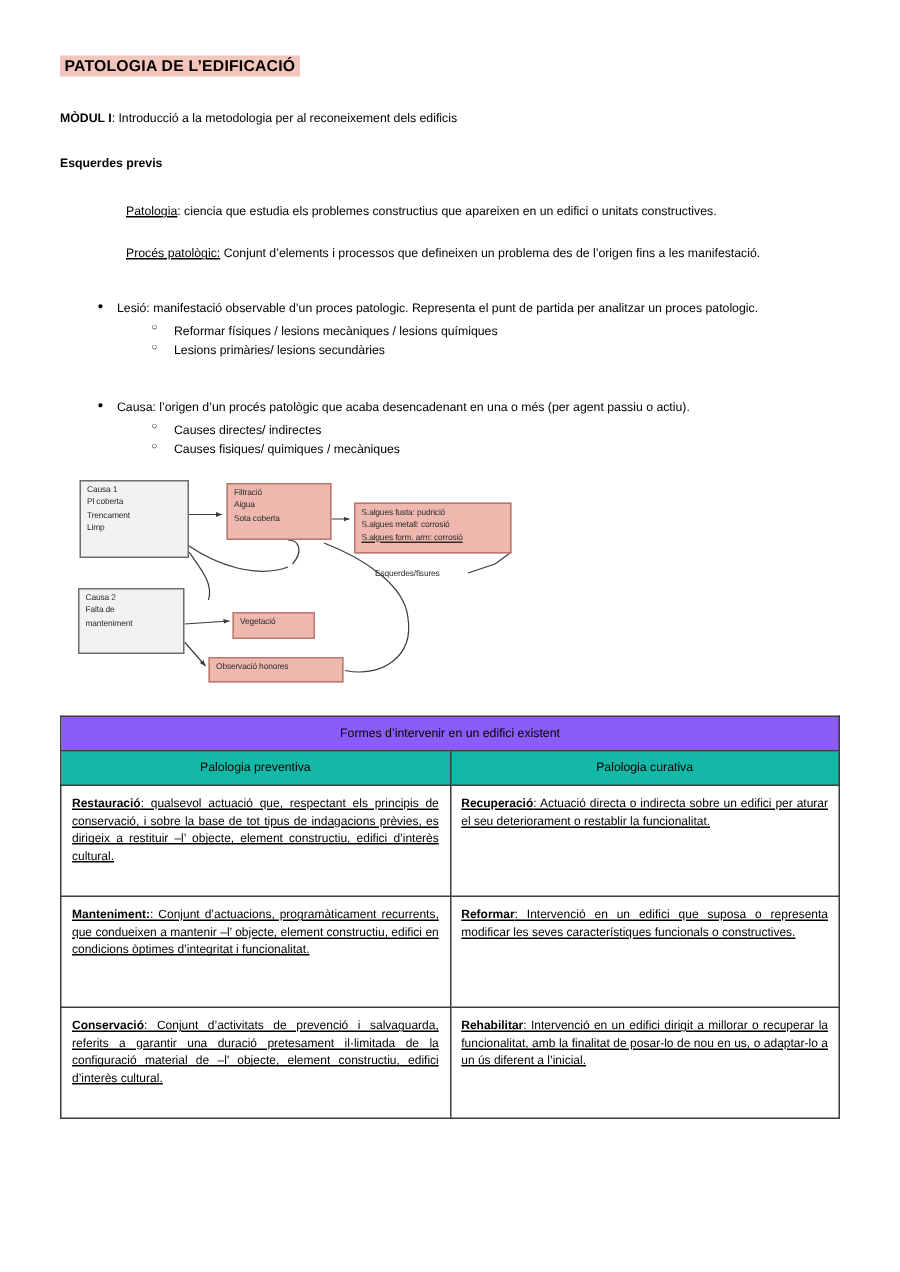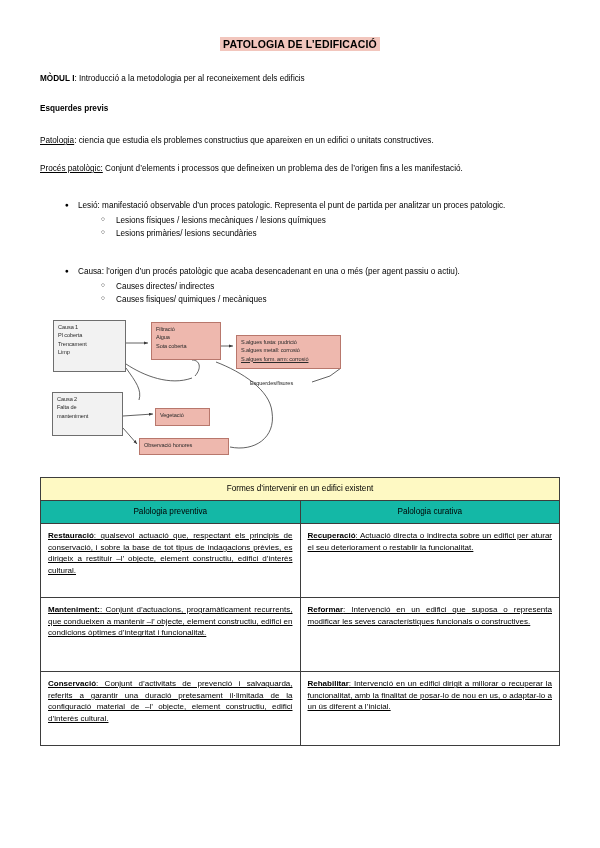--- a/index.html
+++ b/index.html
@@ -17,21 +17,20 @@
   .page {
     position: relative;
     width: 600px;
     height: 848px;
     box-sizing: border-box;
     padding: 0 40px;
   }
 
   
   .title-wrap {
-    text-align: center;
     padding-top: 34px;
   }
   .doc-title {
     display: inline-block;
     font-size: 10.5px;
     font-weight: bold;
     letter-spacing: 0.15px;
     background: #f2c6bd;
     padding: 1px 3px;
   }
@@ -42,21 +41,21 @@
     line-height: 1.35;
     margin: 0;
     text-align: justify;
   }
   .p-module { margin-top: 21px; }
   .p-conceptes { margin-top: 19px; font-weight: bold; }
   .p-patologia { margin-top: 21px; }
   .p-proces { margin-top: 17px; }
   .p-origen { margin-top: 20px; }
   .b { font-weight: bold; }
-  .u { text-decoration: underline; }
+  .u { text-decoration: underline; margin-left: 44px; }
 
   
   ul.lvl1 {
     margin: 26px 0 0 0;
     padding-left: 38px;
     list-style: none;
   }
   ul.lvl1 > li {
     position: relative;
     font-size: 8.2px;
@@ -145,21 +144,21 @@
   .tbl td, .tbl th {
     border: 1px solid #3d3d3d;
     vertical-align: top;
     padding: 6px 7px 7px 7px;
     font-size: 8px;
     line-height: 1.45;
     text-align: justify;
     font-weight: normal;
   }
   .tbl .hdr-main {
-    background: #fef9c3;
+    background: #8b5cf6;
     text-align: center;
     font-size: 8.2px;
     padding: 5px 0;
   }
   .tbl .hdr-sub {
     background: #14b8a6;
     text-align: center;
     font-size: 8.2px;
     padding: 5px 0;
   }
@@ -180,21 +179,21 @@
   <p class="para p-conceptes">Esquerdes previs</p>
 
   <p class="para p-patologia"><span class="u">Patologia</span><span>: ciencia que estudia els problemes constructius que apareixen en un edifici o unitats constructives.</span></p>
 
   <p class="para p-proces"><span class="u">Procés patològic:</span><span> Conjunt d’elements i processos que defineixen un problema des de l’origen fins a les manifestació.</span></p>
 
   <ul class="lvl1">
     <li>
       <span>Lesió: manifestació observable d’un proces patologic. Representa el punt de partida per analitzar un proces patologic.</span>
       <ul class="lvl2">
-        <li>Lesions físiques / lesions mecàniques / lesions químiques</li>
+        <li>Reformar físiques / lesions mecàniques / lesions químiques</li>
         <li>Lesions primàries/ lesions secundàries</li>
       </ul>
     </li>
   </ul>
 
   <ul class="lvl1 gap-causa">
     <li>
       <span>Causa: l’origen d’un procés patològic que acaba desencadenant en una o més (per agent passiu o actiu).</span>
       <ul class="lvl2">
         <li>Causes directes/ indirectes</li>

